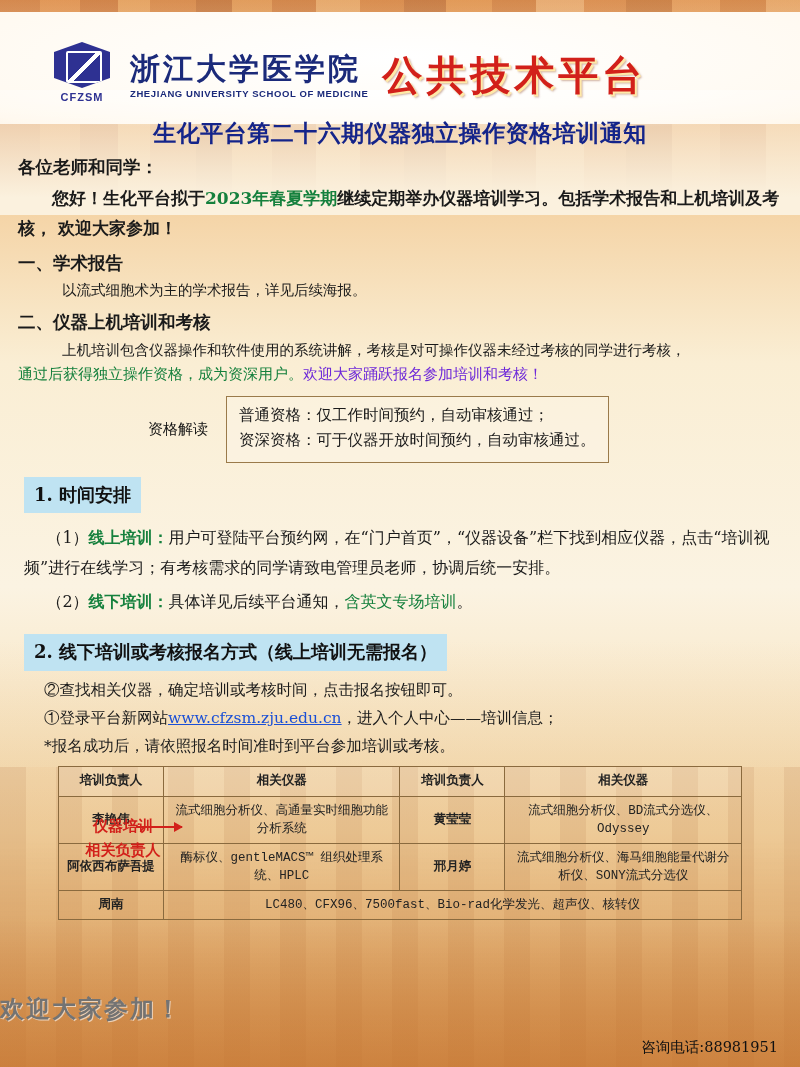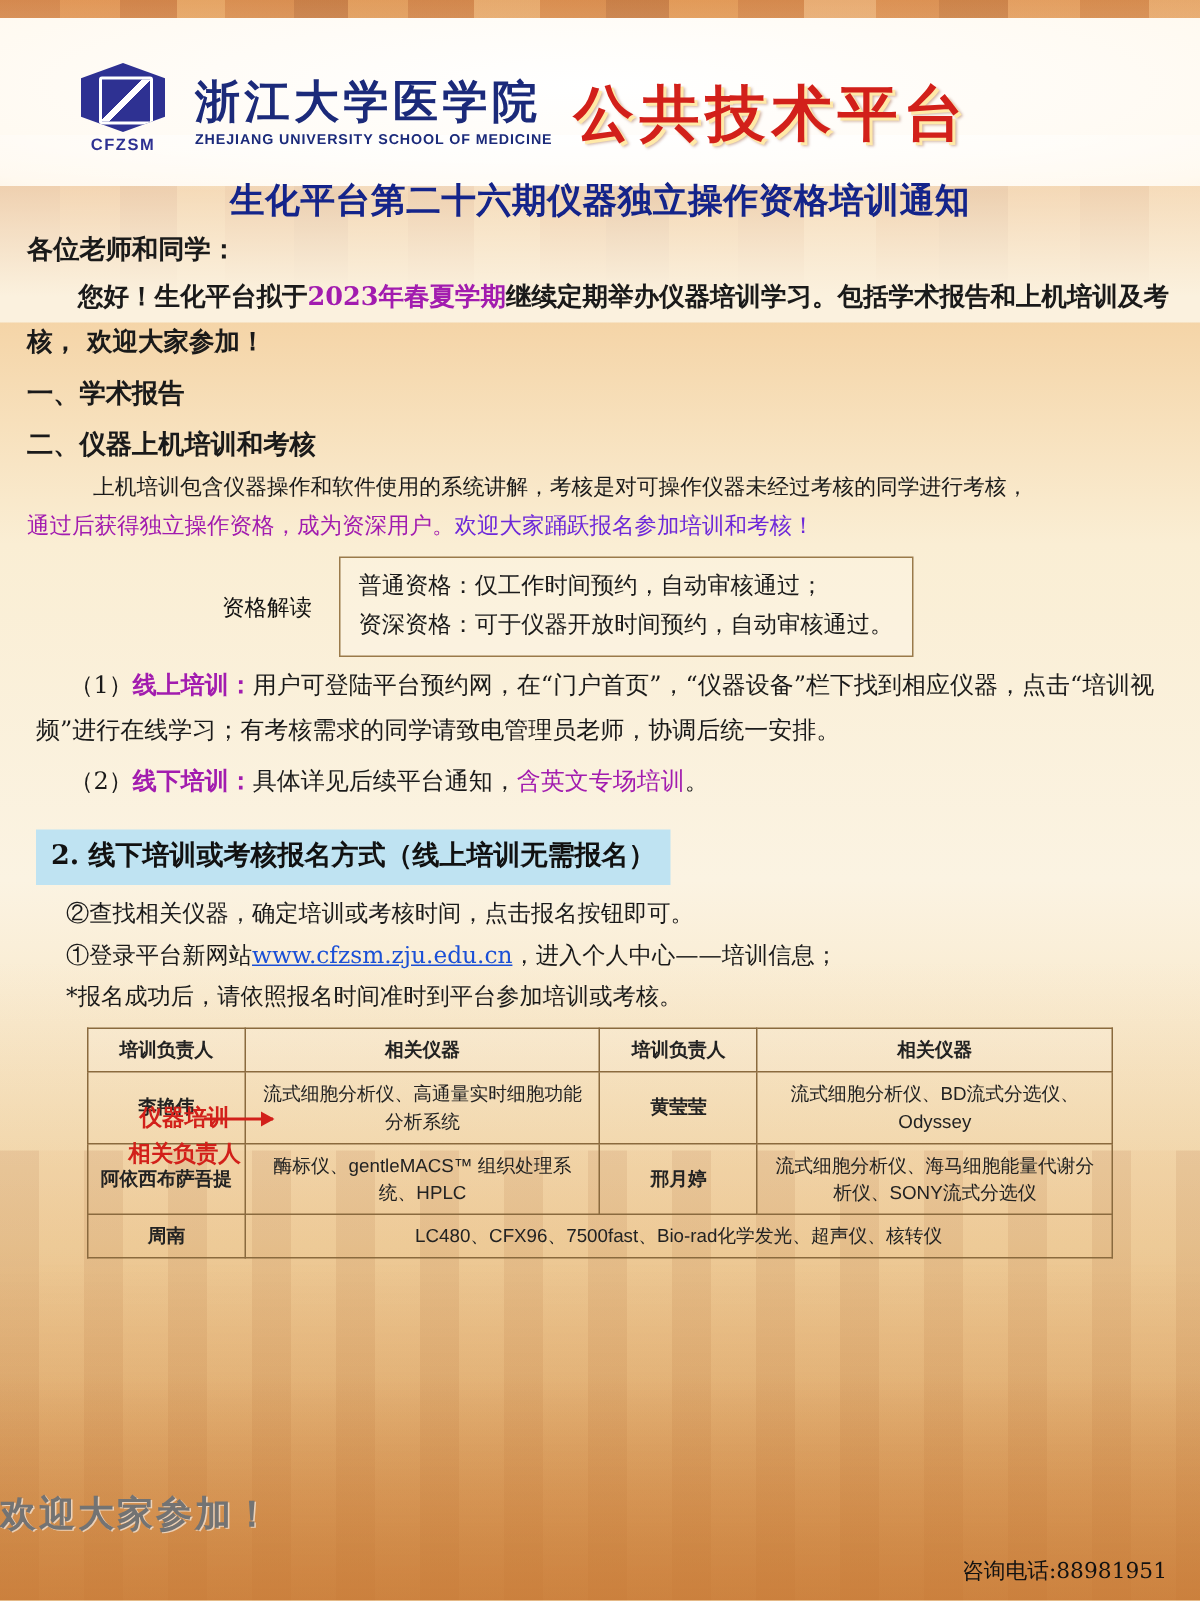--- a/index.html
+++ b/index.html
@@ -95,21 +95,21 @@
     font-size:23px;font-weight:bold;color:#14248a;letter-spacing:.5px;
   }
 
   .body{
     position:absolute;top:152px;left:18px;right:18px;
     font-family:"DejaVu Serif","Liberation Serif",serif;
     color:#1a1a1a;font-size:16.5px;line-height:1.75;
   }
   .greet{font-size:17.5px;font-weight:bold;}
   .p-intro{font-size:17px;font-weight:bold;text-indent:2em;line-height:1.8;}
-  .red{color:#a21caf;}
+  .red{color:#15803d;}
   .sec{font-size:17.5px;font-weight:bold;margin-top:4px;}
   .sub{font-size:14.5px;margin-left:44px;line-height:1.7;}
   .sub.red-line{color:#d2201a;margin-left:0;font-size:15px;}
 
   .qual{
     margin:8px 0 0 0;display:flex;align-items:center;
   }
   .qual-label{
     width:190px;text-align:right;padding-right:18px;font-size:15px;color:#111;
   }
@@ -128,21 +128,21 @@
   .para.indent{text-indent:1.4em;}
   .bold{font-weight:bold;}
   .link{color:#1a4fd6;text-decoration:underline;}
 
   .list-line{font-size:15.5px;line-height:1.8;margin-left:26px;}
 
   
   table.tbl{
     margin:6px auto 0 auto;width:684px;border-collapse:collapse;
     font-size:12.5px;color:#222;
-    font-family:Liberation Sans, sans-serif;
+    font-family:Liberation Mono, monospace;
   }
   table.tbl th, table.tbl td{
     border:1px solid #8a6a3e;padding:5px 6px;text-align:center;vertical-align:middle;
     line-height:1.45;
   }
   table.tbl th{font-weight:bold;background:rgba(255,255,255,.12);}
   table.tbl td.name{width:86px;font-weight:bold;}
   table.tbl td.instr{width:210px;}
 
   .tbl-wrap{position:relative;margin-top:6px;}
@@ -198,35 +198,37 @@
 
   <div class="body">
 
     <div class="greet">各位老师和同学：</div>
 
     <div class="p-intro">
       <span>您好！生化平台拟于</span><span class="red">2023年春夏学期</span><span>继续定期举办仪器培训学习。包括学术报告和上机培训及考核， 欢迎大家参加！</span>
     </div>
 
     <div class="sec">一、学术报告</div>
+    <div class="sub">以流式细胞术为主的学术报告，详见后续海报。</div>
 
     <div class="sec">二、仪器上机培训和考核</div>
     <div class="sub">上机培训包含仪器操作和软件使用的系统讲解，考核是对可操作仪器未经过考核的同学进行考核，</div>
     <div class="sub red-line">
       <span class="red">通过后获得独立操作资格，成为资深用户。</span><span style="color:#6d28d9">欢迎大家踊跃报名参加培训和考核！</span>
     </div>
 
     <div class="qual">
       <div class="qual-label">资格解读</div>
       <div class="qual-box">
         <div>普通资格：仅工作时间预约，自动审核通过；</div>
         <div>资深资格：可于仪器开放时间预约，自动审核通过。</div>
       </div>
     </div>
 
+    <div class="hl">1. 时间安排</div>
 
     <div class="para indent">
       <span>（1）</span><span class="red bold">线上培训：</span><span>用户可登陆平台预约网，在“门户首页”，“仪器设备”栏下找到相应仪器，点击“培训视频”进行在线学习；有考核需求的同学请致电管理员老师，协调后统一安排。</span>
     </div>
 
     <div class="para indent">
       <span>（2）</span><span class="red bold">线下培训：</span><span>具体详见后续平台通知，</span><span class="red">含英文专场培训</span><span>。</span>
     </div>
 
     <div class="hl wide">2. 线下培训或考核报名方式（线上培训无需报名）</div>

